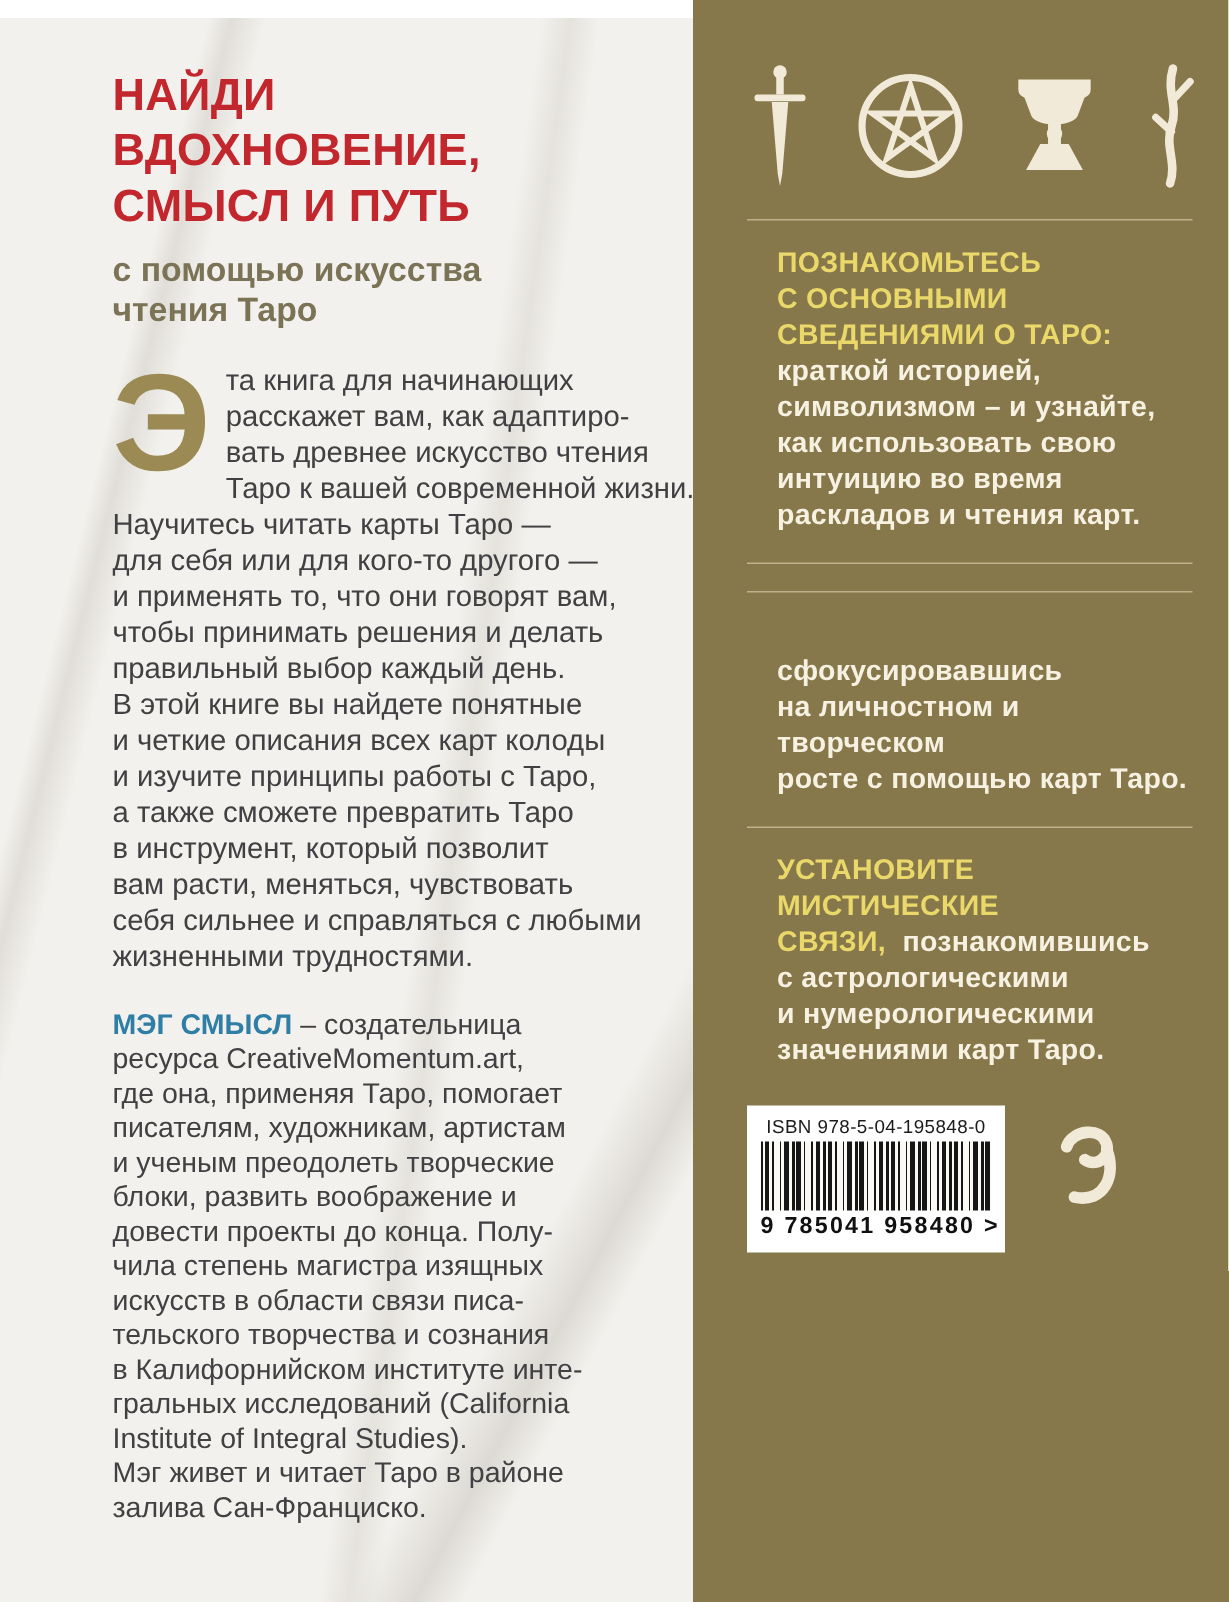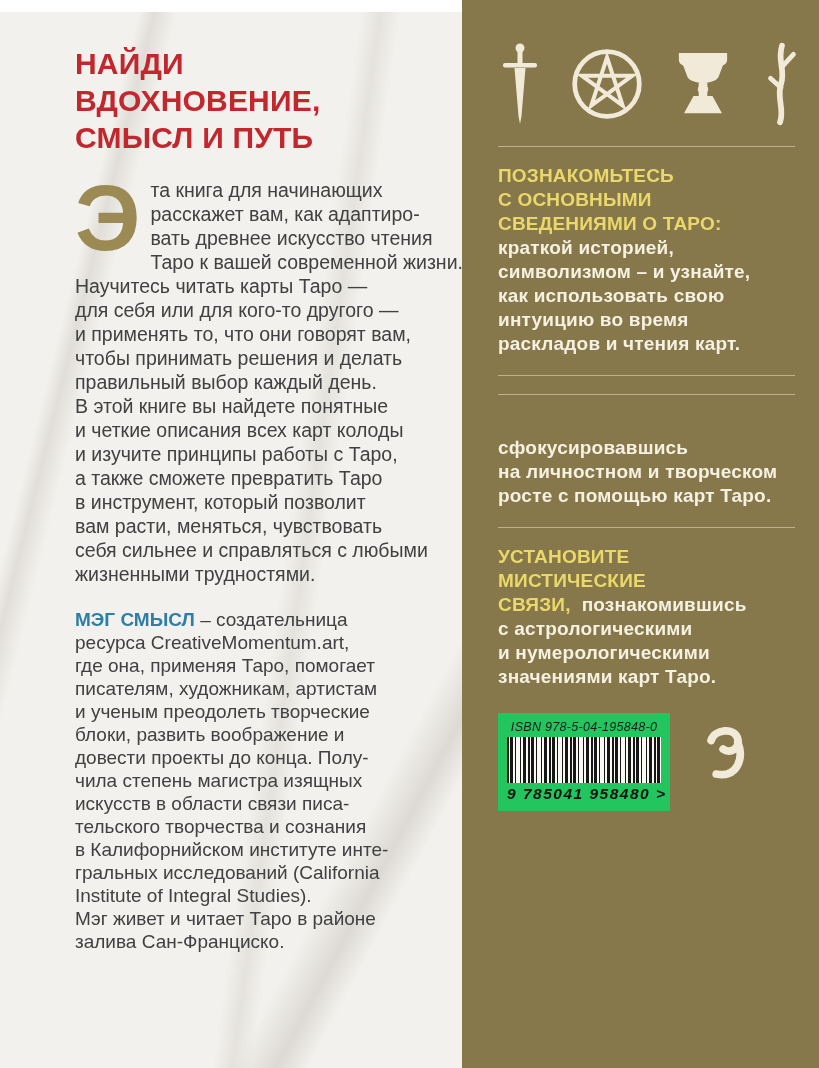--- a/index.html
+++ b/index.html
@@ -25,43 +25,45 @@
   .author-name{color:#2e7ea6;font-weight:bold;}
 
   
   .panel{position:absolute;left:462px;top:0;width:357px;height:1068px;box-sizing:border-box;
          background:#86784a;padding:40px 24px 0 36px;color:#f7f1e2;}
   .icons{display:flex;align-items:center;gap:27px;height:88px;}
   .icons svg{display:block;}
   .icon-stroke{stroke:#f2ead8;fill:none;}
   .icon-fill{fill:#f2ead8;}
   hr.divider{border:0;border-top:1px solid rgba(236,226,195,.55);margin:18px 0 0;}
-  .panel-block{margin-top:17px;font-size:19px;line-height:24px;font-weight:bold;letter-spacing:.2px;}
+  .panel-block{margin-top:17px;font-size:19px;line-height:24px;font-weight:bold;letter-spacing:.2px;margin-left:20px;}
   .panel-block .hd{color:#ead96a;}
   .panel-block .bd{color:#f7f1e2;}
 
   .barcode-area{display:flex;align-items:flex-start;gap:30px;margin-top:24px;}
-  .barcode-label{width:172px;background:#22c55e;padding:7px 9px 8px;box-sizing:border-box;font-style:italic;}
+  .barcode-label{width:172px;background:#ffffff;padding:7px 9px 8px;box-sizing:border-box;}
   .isbn{font-size:12.5px;color:#1c1c1c;text-align:center;letter-spacing:.3px;white-space:nowrap;}
   .bars{height:46px;margin-top:3px;
         background:repeating-linear-gradient(90deg,
           #161616 0 2px,#fbf9f3 2px 3px,#161616 3px 6px,#fbf9f3 6px 8px,
           #161616 8px 9px,#fbf9f3 9px 13px,#161616 13px 14px,#fbf9f3 14px 16px,
           #161616 16px 19px,#fbf9f3 19px 21px);}
   .digits{font-size:15.5px;font-weight:bold;color:#111;margin-top:2px;text-align:left;
           letter-spacing:1.5px;white-space:nowrap;}
   .publisher-logo{margin-top:12px;}
 </style>
 </head>
 <body>
 
 <div class="left">
   <h1 class="title pre">НАЙДИ
 ВДОХНОВЕНИЕ,
 СМЫСЛ И ПУТЬ</h1>
+  <h2 class="subtitle pre">с помощью искусства
+чтения Таро</h2>
   <p class="intro pre"><span class="dropcap">Э</span><span>та книга для начинающих
 расскажет вам, как адаптиро-
 вать древнее искусство чтения
 Таро к вашей современной жизни.
 Научитесь читать карты Таро —
 для себя или для кого-то другого —
 и применять то, что они говорят вам,
 чтобы принимать решения и делать
 правильный выбор каждый день.
 В этой книге вы найдете понятные

